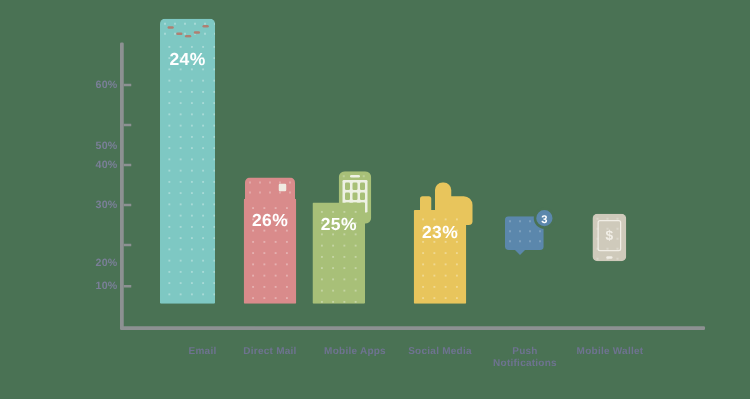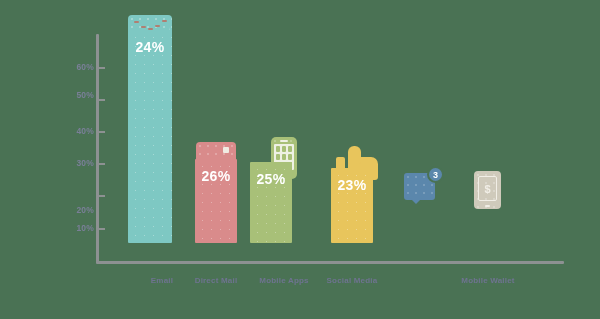--- a/index.html
+++ b/index.html
@@ -189,21 +189,21 @@
     background:#f1eee6;border-radius:1px;
   }
 </style>
 </head>
 <body>
 
 <div class="chart-root">
 
   <div class="ytick-wrap">
     <div class="ytick-label" style="top:67px">60%</div>
-    <div class="ytick-label" style="top:95px">50%</div>
+    <div class="ytick-label" style="top:116px">50%</div>
     <div class="ytick-label" style="top:131px">40%</div>
     <div class="ytick-label" style="top:163px">30%</div>
     <div class="ytick-label" style="top:210px">20%</div>
     <div class="ytick-label" style="top:228px">10%</div>
   </div>
 
   <div class="y-axis"></div>
   <div class="x-axis"></div>
 
   <div class="tick" style="top:67px"></div>
@@ -272,20 +272,21 @@
     <div class="bar-value">23%</div>
   </div>
   <div class="cat-label" style="left:318px;width:68px">Social Media</div>
 
   <div class="icon-wrap" style="left:404px;top:166px">
     <div class="ico-push">
       <span class="box"></span>
       <span class="badge">3</span>
     </div>
   </div>
+  <div class="cat-label" style="left:386px;width:68px">Push Notifications</div>
 
   <div class="icon-wrap" style="left:474px;top:171px">
     <div class="ico-tablet">
       <span class="scr">$</span>
       <span class="home"></span>
     </div>
   </div>
   <div class="cat-label" style="left:454px;width:68px">Mobile Wallet</div>
 
 </div>

